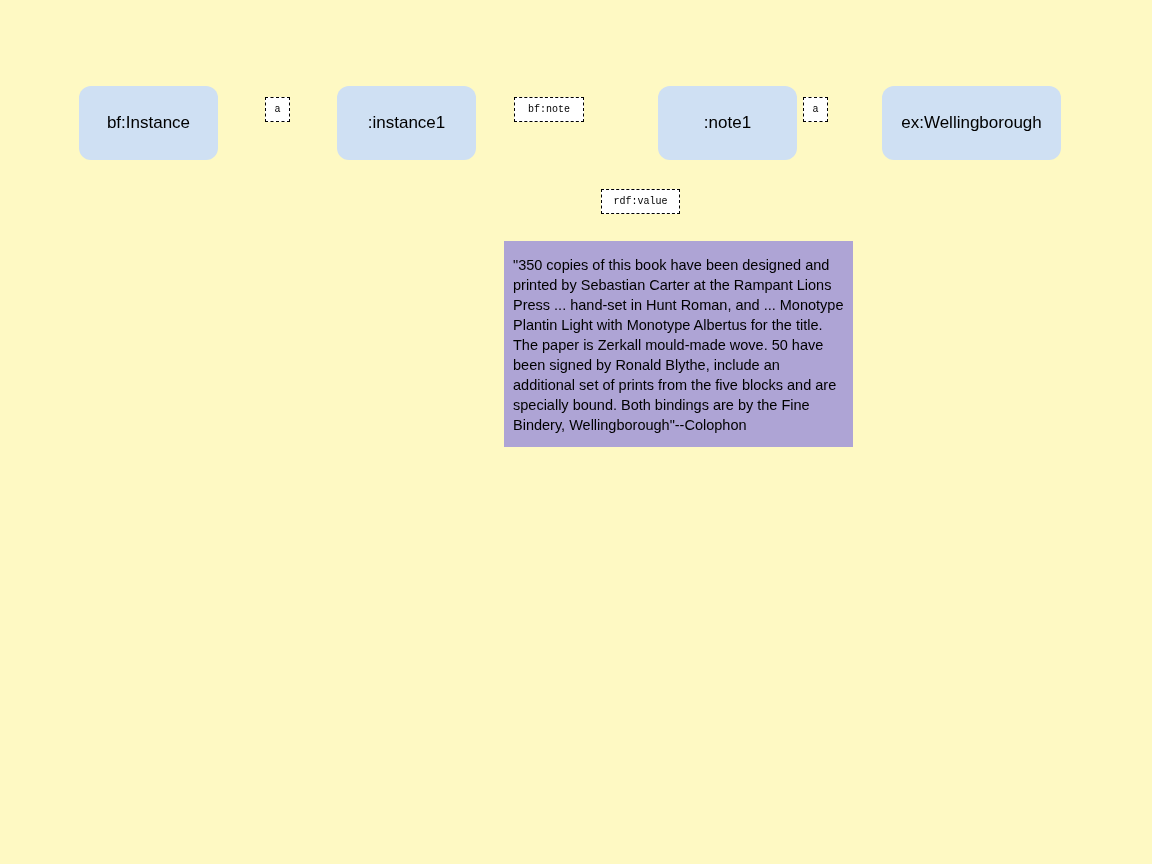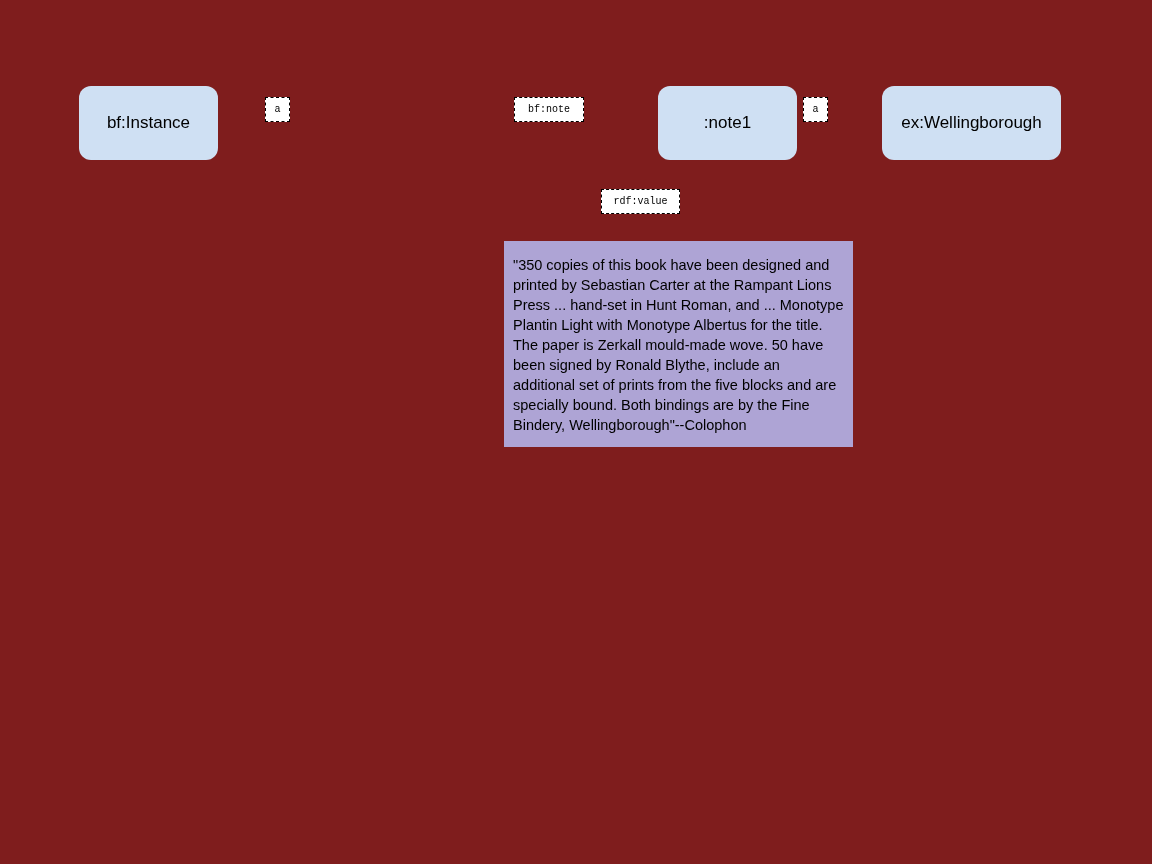--- a/index.html
+++ b/index.html
@@ -5,21 +5,21 @@
 <style>
   html, body {
     margin: 0;
     padding: 0;
     background: #000000;
   }
   #canvas {
     position: relative;
     width: 1152px;
     height: 864px;
-    background: #7f1d1d;
+    background: #fef9c3;
     overflow: hidden;
     font-family: "Liberation Sans", sans-serif;
   }
   .node {
     position: absolute;
     background: #cfe0f3;
     border-radius: 12px;
     display: flex;
     align-items: center;
     justify-content: center;
@@ -60,20 +60,23 @@
 </style>
 </head>
 <body>
 
 <div id="canvas">
 
   <div class="node" style="left:79px; top:86px; width:139px; height:74px;">
     <span>bf:Instance</span>
   </div>
 
+  <div class="node" style="left:337px; top:86px; width:139px; height:74px;">
+    <span>:instance1</span>
+  </div>
 
   <div class="node" style="left:610px; top:86px; width:139px; height:74px;margin-left:48px;">
     <span>:note1</span>
   </div>
 
   <div class="node" style="left:882px; top:86px; width:179px; height:74px;">
     <span>ex:Wellingborough</span>
   </div>
 
   <div class="edge-label" style="left:265px; top:97px; width:25px; height:25px;">

